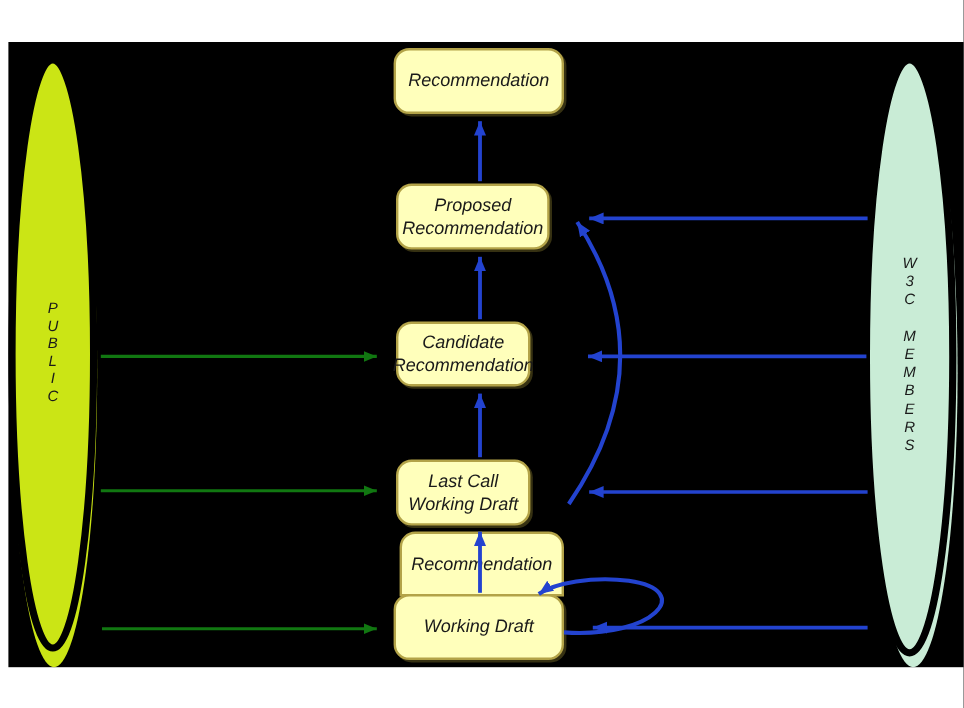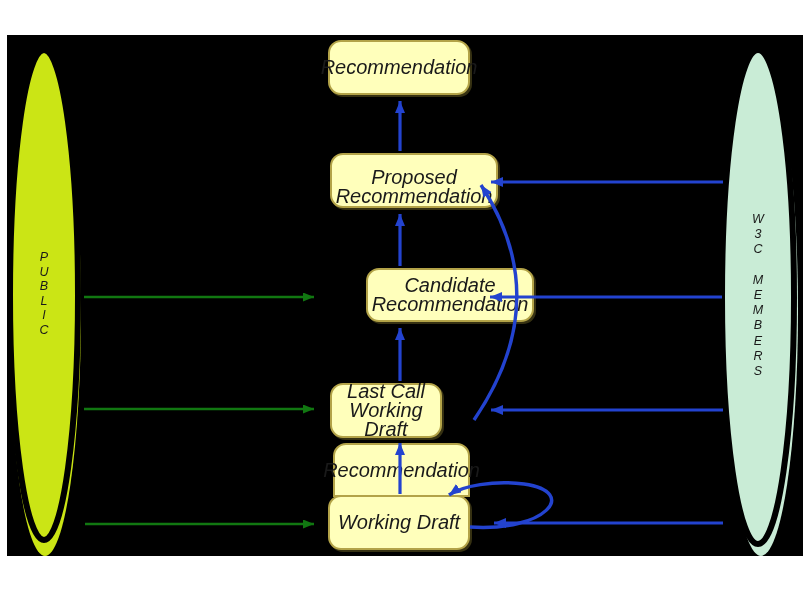--- a/index.html
+++ b/index.html
@@ -23,26 +23,26 @@
   }
   #public-label{left:26px;top:250px;line-height:14.5px;}
   #members-label{left:740px;top:212px;line-height:15.2px;}
   .node{
     position:absolute;z-index:3;box-sizing:border-box;
     background:var(--box-fill,#ffffbb);
     border:2px solid var(--box-border,#b3a348);
     border-radius:13px;
     box-shadow:2px 2px 0 rgba(120,108,40,0.45);
     display:flex;align-items:center;justify-content:center;
-    font-style:italic;font-size:20px;line-height:19px;
+    font-style:italic;font-size:15px;line-height:19px;
     color:var(--label-text,#1a1a1a);text-align:center;white-space:pre-line;
   }
   #box-recommendation-final{left:328px;top:40px;width:142px;height:55px;}
-  #box-proposed-recommendation{left:330px;top:153px;width:168px;height:55px;align-items:flex-end;}
-  #box-candidate-recommendation{left:330px;top:268px;width:168px;height:54px;margin-left:36px;}
+  #box-proposed-recommendation{left:330px;top:153px;width:128px;height:55px;}
+  #box-candidate-recommendation{left:330px;top:268px;width:112px;height:54px;}
   #box-last-call-working-draft{left:330px;top:383px;width:112px;height:55px;}
   #box-recommendation-behind{left:333px;top:443px;width:137px;height:54px;border-radius:13px 13px 0 0;box-shadow:none;}
   #box-working-draft{left:328px;top:495px;width:142px;height:55px;}
   .blue-line{stroke:var(--blue-arrow,#2343cf);fill:none;}
   .green-line{stroke:var(--green-arrow,#117711);fill:none;}
   .chartreuse{fill:var(--public-fill,#cbe515);}
   .mint{fill:var(--members-fill,#c9ecd6);}
   .front{stroke:#000000;stroke-width:6;}
 </style>
 </head>

